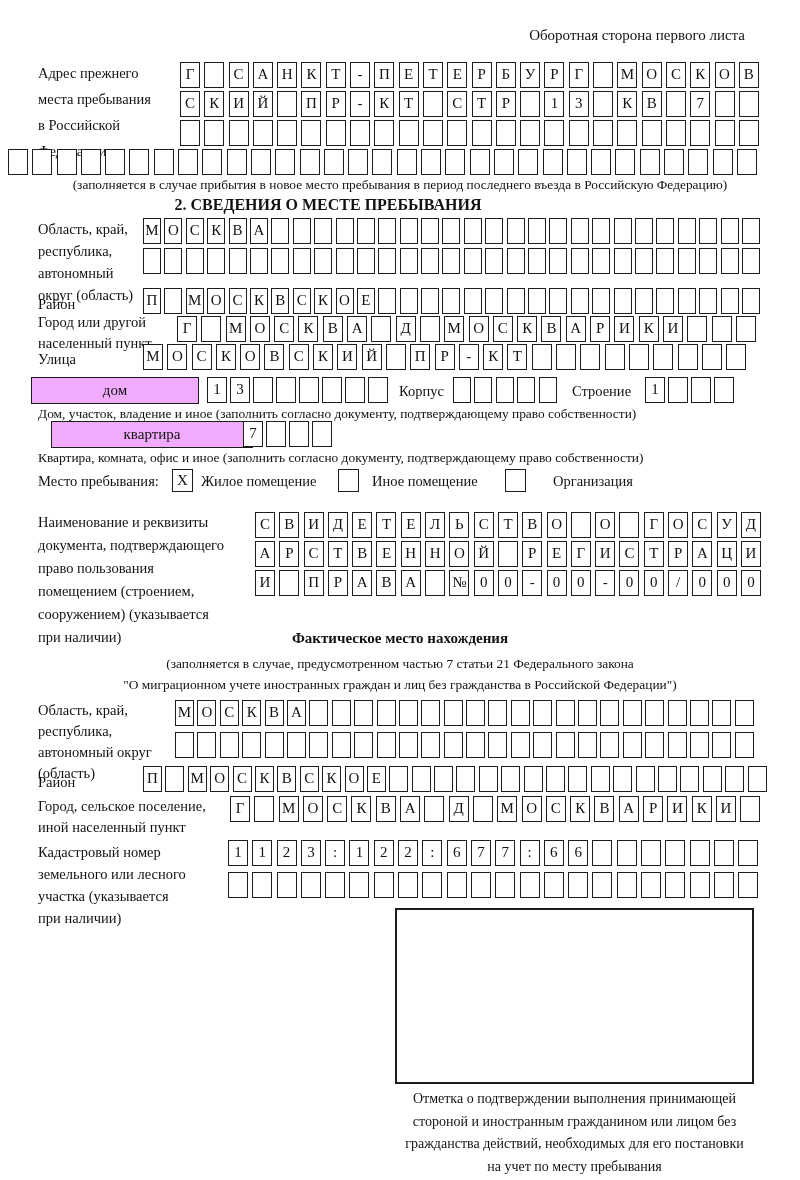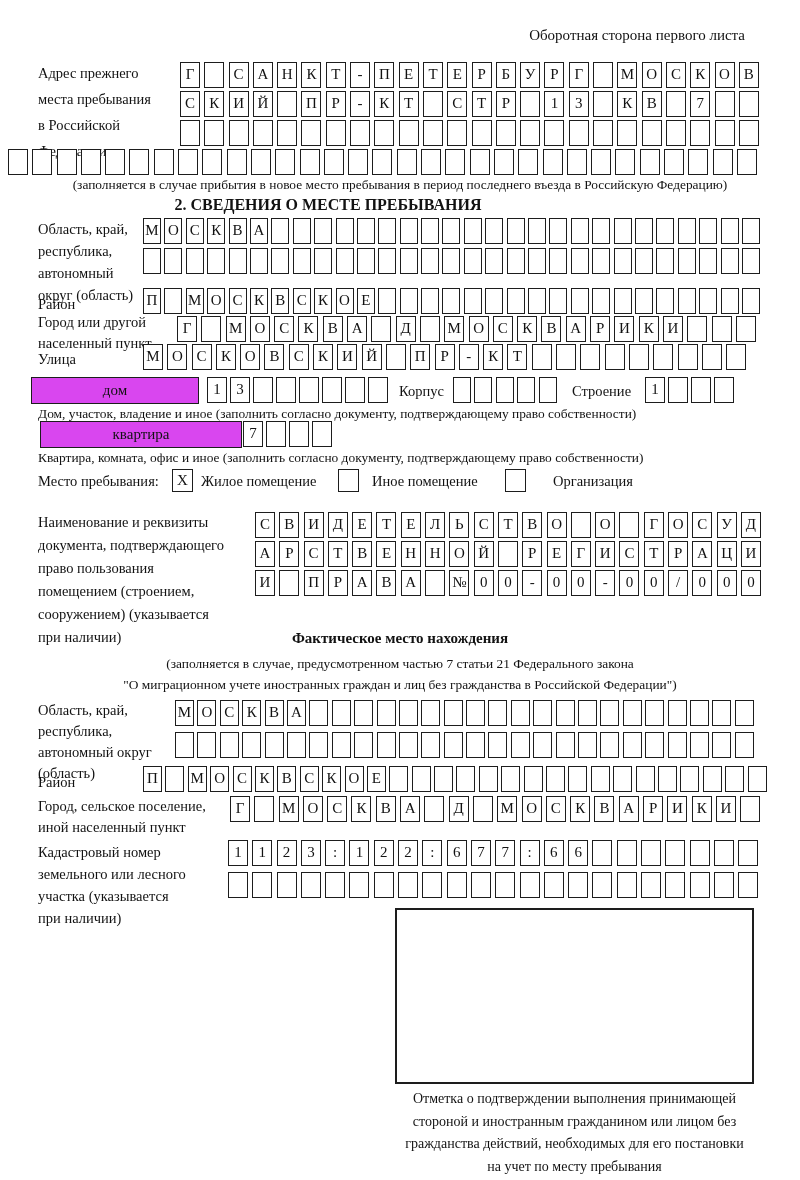--- a/index.html
+++ b/index.html
@@ -15,21 +15,21 @@
   .p23 .cell{width:20px;margin-right:3px;}
   .label{position:absolute;font-size:14.5px;line-height:22px;white-space:nowrap;}
   .lh26 div{line-height:26px;}
   .lh21 div{line-height:21px;}
   .lh22 div{line-height:22px;}
   .lh23 div{line-height:23px;}
   .caption{position:absolute;font-size:13.4px;white-space:nowrap;text-align:center;}
   .center{text-align:center;}
   .heading{position:absolute;font-weight:bold;font-size:15.5px;}
   .widefield{position:absolute;box-sizing:border-box;border:1.8px solid #1d1d1d;height:27px;
-             text-align:center;font-size:15px;line-height:24px;background:#d946ef;}
+             text-align:center;font-size:15px;line-height:24px;background:#f0abfc;}
   .checkbox{position:absolute;box-sizing:border-box;border:1.7px solid #1d1d1d;width:21px;height:23px;
             text-align:center;font-size:15px;line-height:20px;background:#fff;}
   .stampbox{position:absolute;border:2px solid #1d1d1d;background:#fff;}
 </style>
 </head>
 <body>
 
 <div class="page">
 
   <div class="label" style="left:380px;top:24px;width:365px;text-align:right;font-size:15px">Оборотная сторона первого листа</div>
@@ -338,21 +338,21 @@
     </div>
   <div class="label" style="left:572px;top:380px">Строение</div>
   <div class="cellrow p23" style="left:645px;top:377px">
       <div class="cell">1</div>
       <div class="cell"></div>
       <div class="cell"></div>
       <div class="cell"></div>
     </div>
   <div class="caption" style="left:38px;top:406px">Дом, участок, владение и иное (заполнить согласно документу, подтверждающему право собственности)</div>
 
-  <div class="widefield" style="left:40px;top:421px;width:202px">квартира</div>
+  <div class="widefield" style="left:51px;top:421px;width:202px">квартира</div>
   <div class="cellrow p23" style="left:243px;top:421px">
       <div class="cell">7</div>
       <div class="cell"></div>
       <div class="cell"></div>
       <div class="cell"></div>
     </div>
   <div class="caption" style="left:38px;top:450px">Квартира, комната, офис и иное (заполнить согласно документу, подтверждающему право собственности)</div>
 
   <div class="label" style="left:38px;top:470px">Место пребывания:</div>
   <div class="checkbox" style="left:172px;top:469px">X</div>

